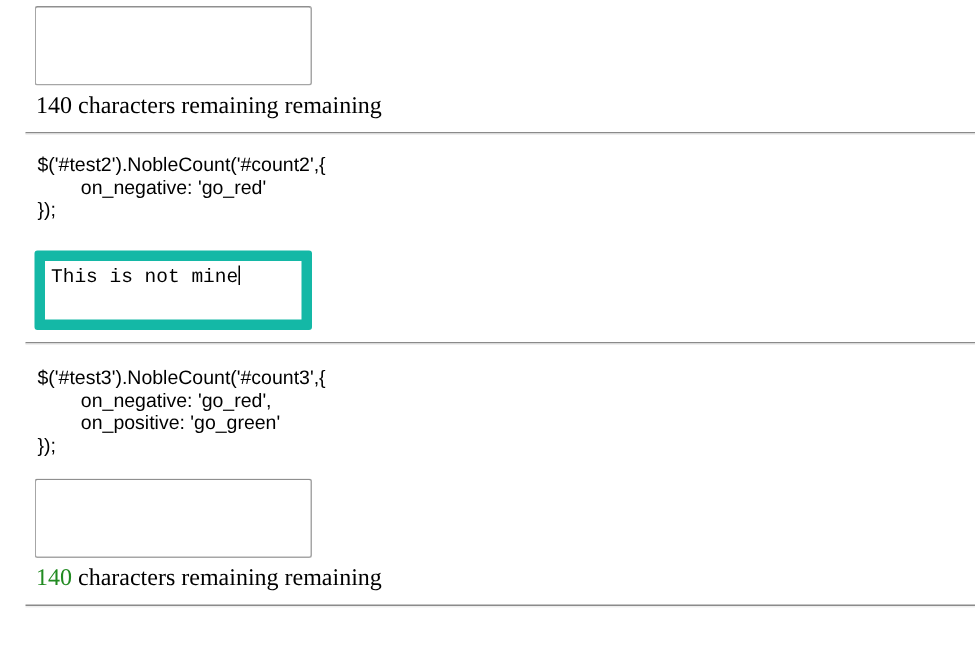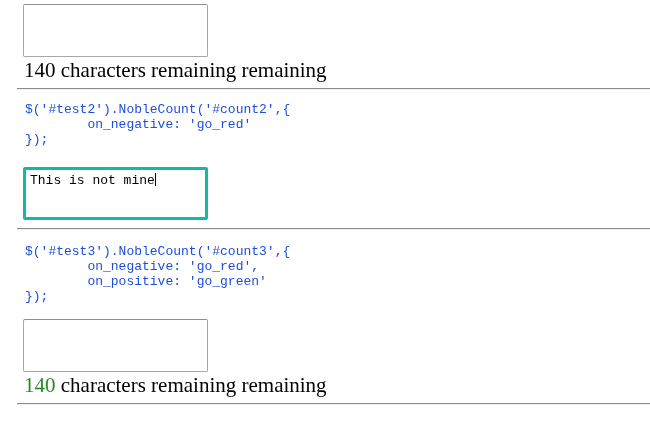--- a/index.html
+++ b/index.html
@@ -26,57 +26,57 @@
     border-radius: 2px;
     background: #ffffff;
     font-family: "Liberation Mono", monospace;
     font-size: 13px;
     line-height: 15px;
     color: #000000;
     resize: none;
     overflow: hidden;
   }
   .fake-ta {
-    border: 3px solid #14b8a6;
+    border: 7px solid #14b8a6;
     white-space: pre;
   }
   .caret {
     display: inline-block;
     width: 1px;
     height: 13px;
     background: #000000;
     vertical-align: -2px;
   }
 
   
   p.counter {
     margin: 4px 0 0 24px;
     font-family: "Liberation Serif", serif;
-    font-size: 21px;
+    font-size: 16px;
     line-height: 19px;
     color: #000000;
   }
   .go_green { color: #228B22; }
 
   
   hr.sep {
     margin: 8px 0 0 17px;
     height: 0;
     border: 0;
     border-top: 1px solid #8a8a8a;
     border-bottom: 1px solid #efefef;
   }
 
   
   pre.code {
     margin: 12px 0 0 25px;
-    font-family: Liberation Mono, monospace;
+    font-family: Liberation Sans, sans-serif;
     font-size: 13px;
     line-height: 15px;
-    color: #1d4ed8;
+    color: #000000;
     white-space: pre;
   }
 
   
   #ta1 { margin-top: 4px; }
   #ta2 { margin-top: 20px; }
   #pre2 { margin-top: 14px; }
   #ta3 { margin-top: 15px; }
 </style>
 </head>

